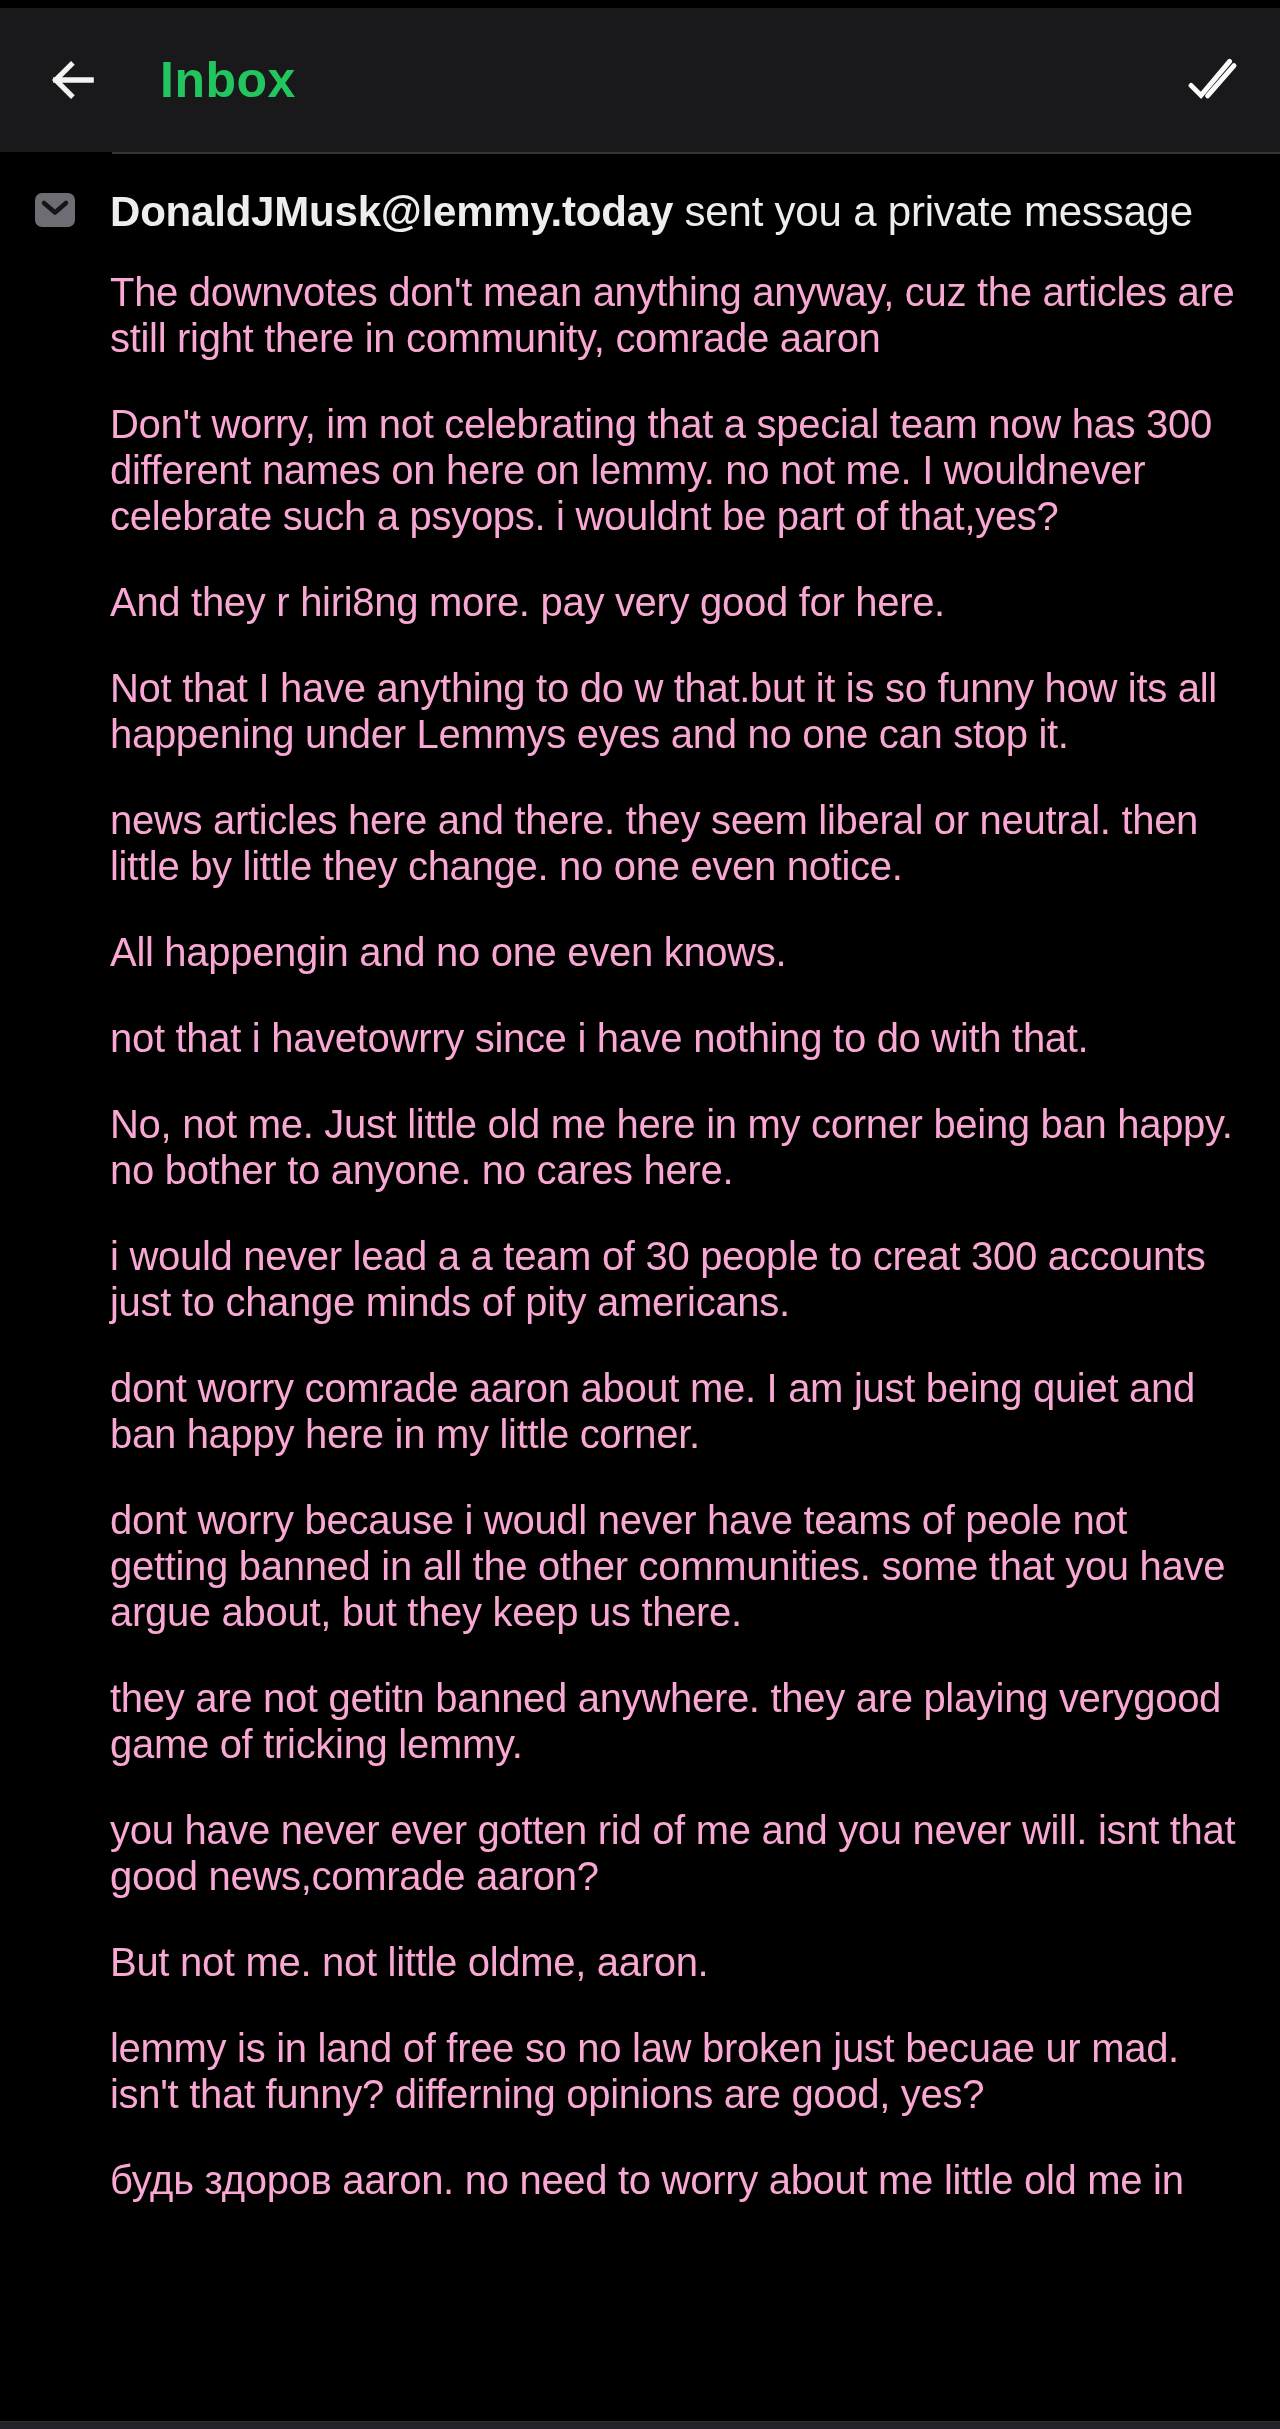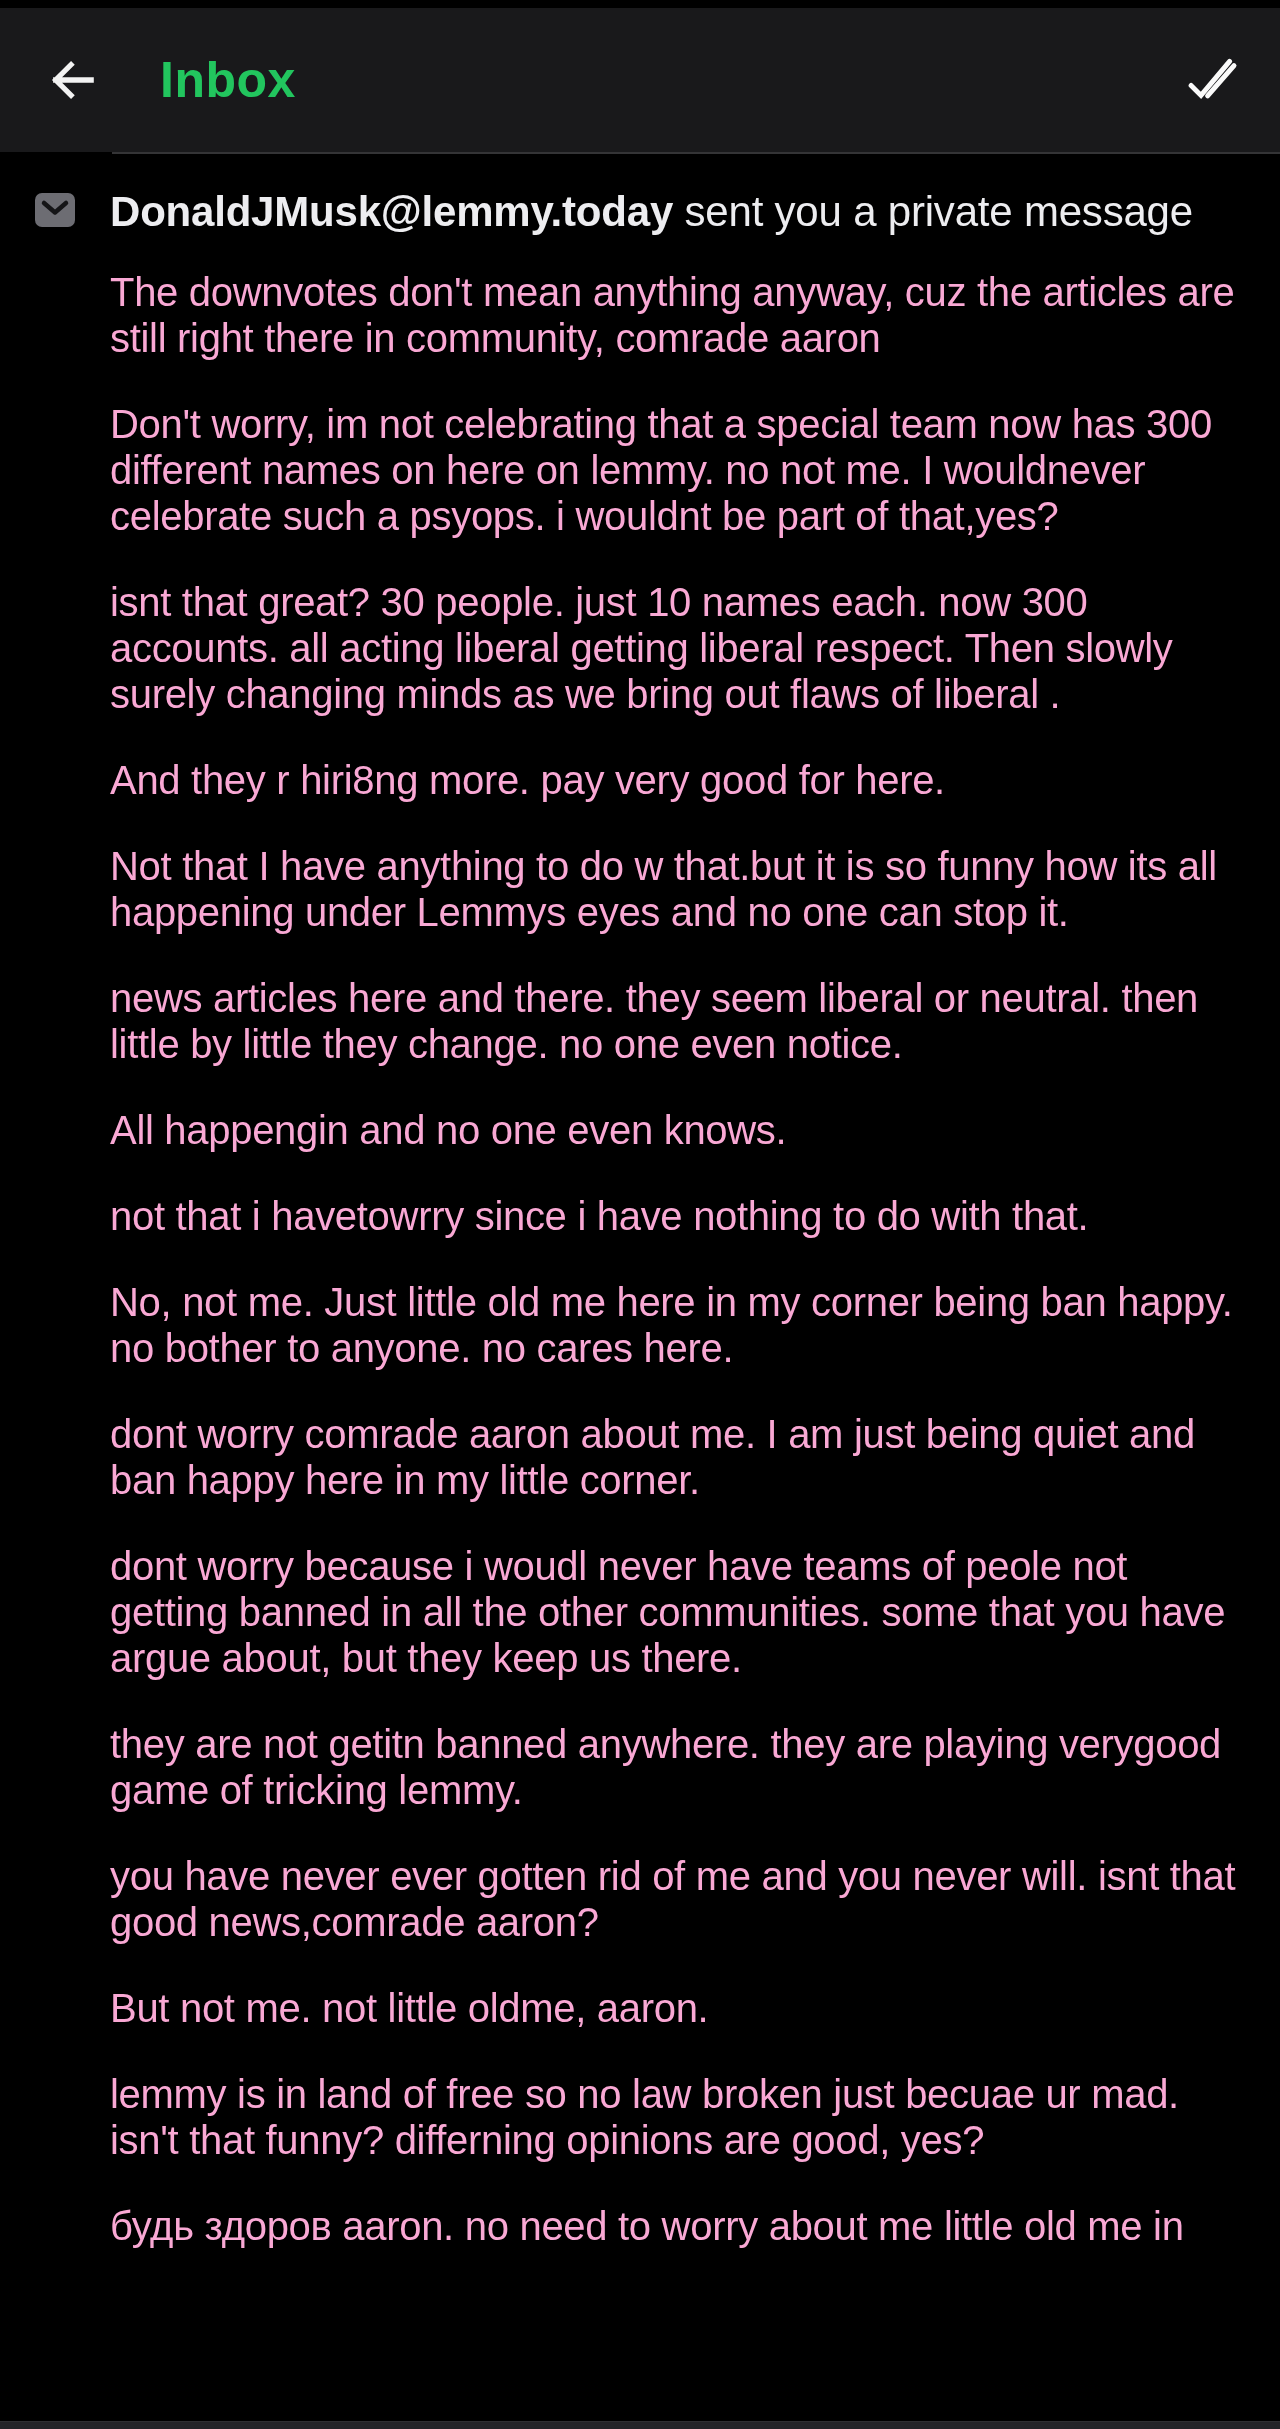--- a/index.html
+++ b/index.html
@@ -119,27 +119,27 @@
           <rect x="0" y="0" width="40" height="34" rx="7" fill="#6d6d73"></rect>
           <path d="M9 10 L20 19.5 L31 10" stroke="#151517" stroke-width="4.5" fill="none" stroke-linecap="round" stroke-linejoin="round"></path>
         </svg>
       </div>
       <div class="sender-line"><span class="sender-name">DonaldJMusk@lemmy.today</span><span class="sender-action"> sent you a private message</span></div>
     </div>
 
     <div class="message-body">
         <p class="para">The downvotes don't mean anything anyway, cuz the articles are still right there in community, comrade aaron</p>
         <p class="para">Don't worry, im not celebrating that a special team now has 300 different names on here on lemmy. no not me. I wouldnever celebrate such a psyops. i wouldnt be part of that,yes?</p>
-        <p class="para">isnt that great? 30 people. just 10 names each. now 300 accounts. all acting liberal getting liberal respect. Then slowly surely changing minds as we bring out flaws of liberal .</p>
         <p class="para">And they r hiri8ng more. pay very good for here.</p>
         <p class="para">Not that I have anything to do w that.but it is so funny how its all happening under Lemmys eyes and no one can stop it.</p>
         <p class="para">news articles here and there. they seem liberal or neutral. then little by little they change. no one even notice.</p>
         <p class="para">All happengin and no one even knows.</p>
         <p class="para">not that i havetowrry since i have nothing to do with that.</p>
         <p class="para">No, not me. Just little old me here in my corner being ban happy. no bother to anyone. no cares here.</p>
+        <p class="para">i would never lead a a team of 30 people to creat 300 accounts just to change minds of pity americans.</p>
         <p class="para">dont worry comrade aaron about me. I am just being quiet and ban happy here in my little corner.</p>
         <p class="para">dont worry because i woudl never have teams of peole not getting banned in all the other communities. some that you have argue about, but they keep us there.</p>
         <p class="para">they are not getitn banned anywhere. they are playing verygood game of tricking lemmy.</p>
         <p class="para">you have never ever gotten rid of me and you never will. isnt that good news,comrade aaron?</p>
         <p class="para">But not me. not little oldme, aaron.</p>
         <p class="para">lemmy is in land of free so no law broken just becuae ur mad. isn't that funny? differning opinions are good, yes?</p>
         <p class="para">будь здоров aaron. no need to worry about me little old me in</p>
       </div>
   </div>
 

